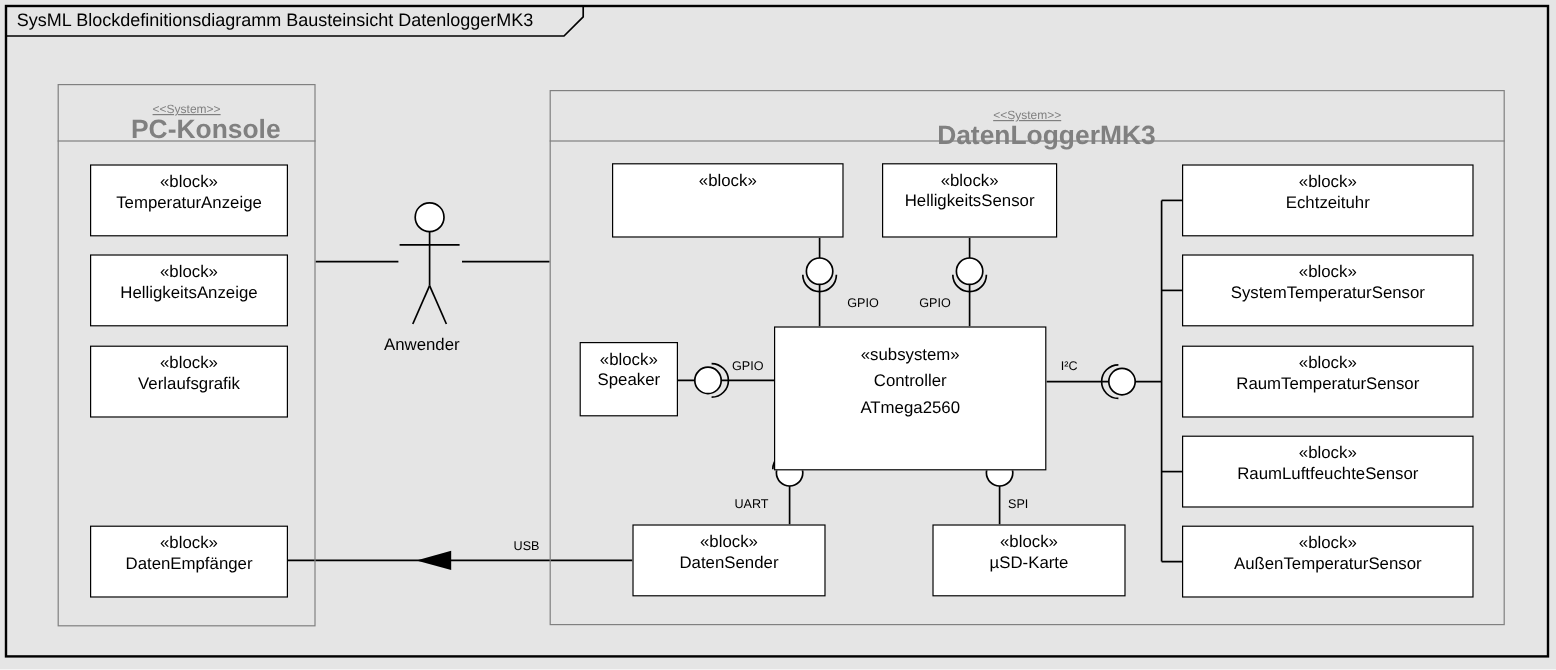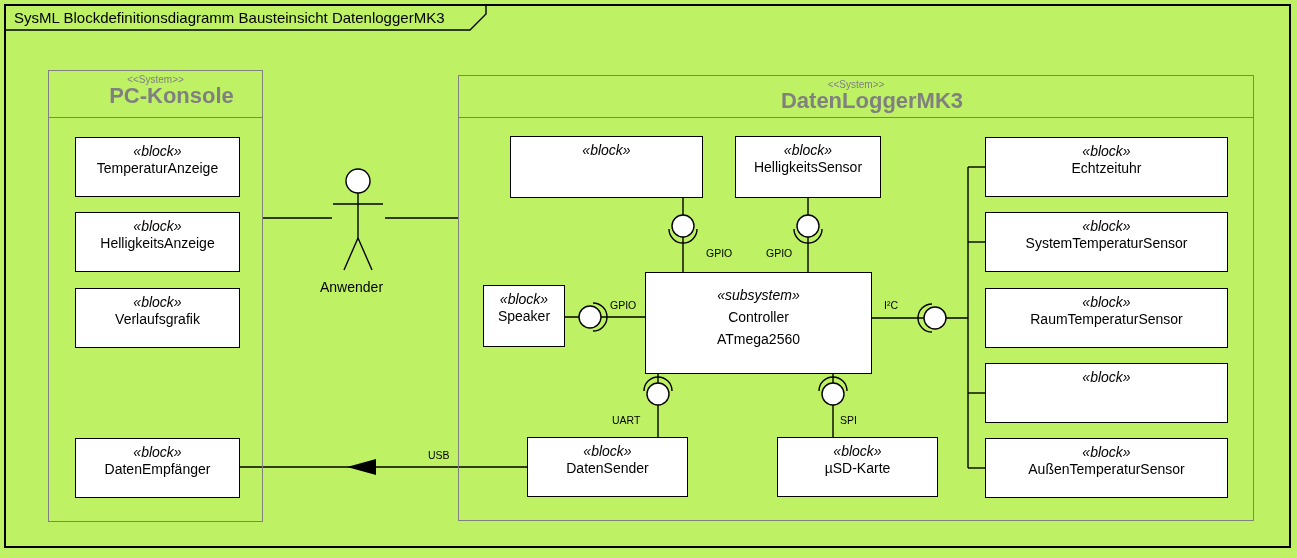--- a/index.html
+++ b/index.html
@@ -1,32 +1,32 @@
 <!DOCTYPE html>
 <html><head>
 <meta charset="utf-8">
 <style>
   html,body{margin:0;padding:0;background:#fff;}
   .canvas{
-    position:relative;width:1297px;height:558px;background:#bef264;
+    position:relative;width:1297px;height:558px;background:#e5e5e5;
     font-family:"Liberation Sans","DejaVu Sans",sans-serif;color:#000;
     overflow:hidden;
   }
   .frame{position:absolute;left:4px;top:4px;width:1287px;height:544px;border:2px solid #000;box-sizing:border-box;}
   .overlay{position:absolute;left:0;top:0;width:1297px;height:558px;pointer-events:none;}
   .tab-text{position:absolute;left:14px;top:9px;font-size:15px;white-space:nowrap;}
   .container{position:absolute;border:1px solid #808080;box-sizing:border-box;background:transparent;}
   .cont-header{position:absolute;border-bottom:1px solid #808080;box-sizing:border-box;text-align:center;color:#808080;}
-  .cont-stereo{font-size:10px;line-height:12px;padding-top:4px;}
+  .cont-stereo{font-size:10px;line-height:12px;padding-top:16px;text-decoration:underline;}
   .cont-name{font-size:22px;font-weight:bold;line-height:19px;margin-left:32px;}
   .block{
     position:absolute;border:1px solid #000;box-sizing:border-box;background:#fff;
     text-align:center;font-size:14px;line-height:17px;padding-top:5px;
   }
-  .block .stereo{display:block;font-style:italic;}
+  .block .stereo{display:block;}
   .block .bname{display:block;}
   .subsystem{padding-top:11px;line-height:22px;}
   .portlabel{position:absolute;font-size:10.5px;line-height:11px;white-space:nowrap;}
   .actor-label{position:absolute;left:320px;top:279px;width:76px;font-size:14px;}
 </style>
 </head>
 <body>
 
 <div class="canvas">
 
@@ -134,21 +134,21 @@
     <span class="stereo">«block»</span>
   </div>
   <div class="block" style="left:735px;top:136px;width:146px;height:62px;">
     <span class="stereo">«block»</span>
     <span class="bname">HelligkeitsSensor</span>
   </div>
   <div class="block" style="left:483px;top:285px;width:82px;height:62px;">
     <span class="stereo">«block»</span>
     <span class="bname">Speaker</span>
   </div>
-  <div class="block subsystem" style="left:645px;top:272px;width:227px;height:102px;">
+  <div class="block subsystem" style="left:645px;top:272px;width:227px;height:120px;">
     <span class="stereo">«subsystem»</span>
     <span class="bname">Controller</span>
     <span class="bname">ATmega2560</span>
   </div>
   <div class="block" style="left:527px;top:437px;width:161px;height:60px;">
     <span class="stereo">«block»</span>
     <span class="bname">DatenSender</span>
   </div>
   <div class="block" style="left:777px;top:437px;width:161px;height:60px;">
     <span class="stereo">«block»</span>
@@ -162,20 +162,21 @@
   <div class="block" style="left:985px;top:212px;width:243px;height:60px;">
     <span class="stereo">«block»</span>
     <span class="bname">SystemTemperaturSensor</span>
   </div>
   <div class="block" style="left:985px;top:288px;width:243px;height:60px;">
     <span class="stereo">«block»</span>
     <span class="bname">RaumTemperaturSensor</span>
   </div>
   <div class="block" style="left:985px;top:363px;width:243px;height:60px;">
     <span class="stereo">«block»</span>
+    <span class="bname">RaumLuftfeuchteSensor</span>
   </div>
   <div class="block" style="left:985px;top:438px;width:243px;height:60px;">
     <span class="stereo">«block»</span>
     <span class="bname">AußenTemperaturSensor</span>
   </div>
 
   <div class="actor-label">Anwender</div>
 
   <div class="portlabel" style="left:706px;top:248px;">GPIO</div>
   <div class="portlabel" style="left:766px;top:248px;">GPIO</div>

